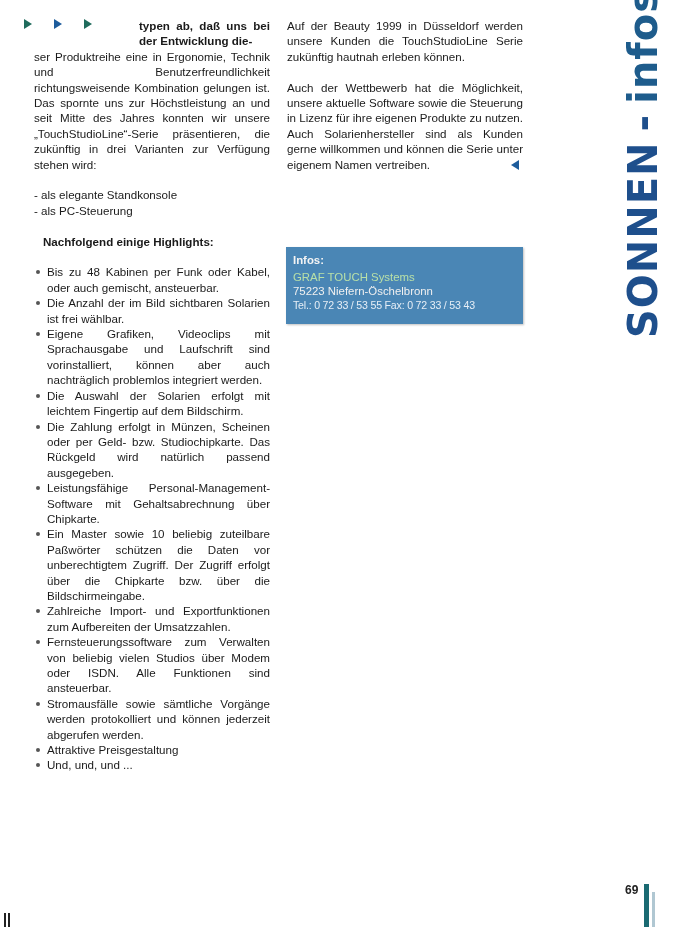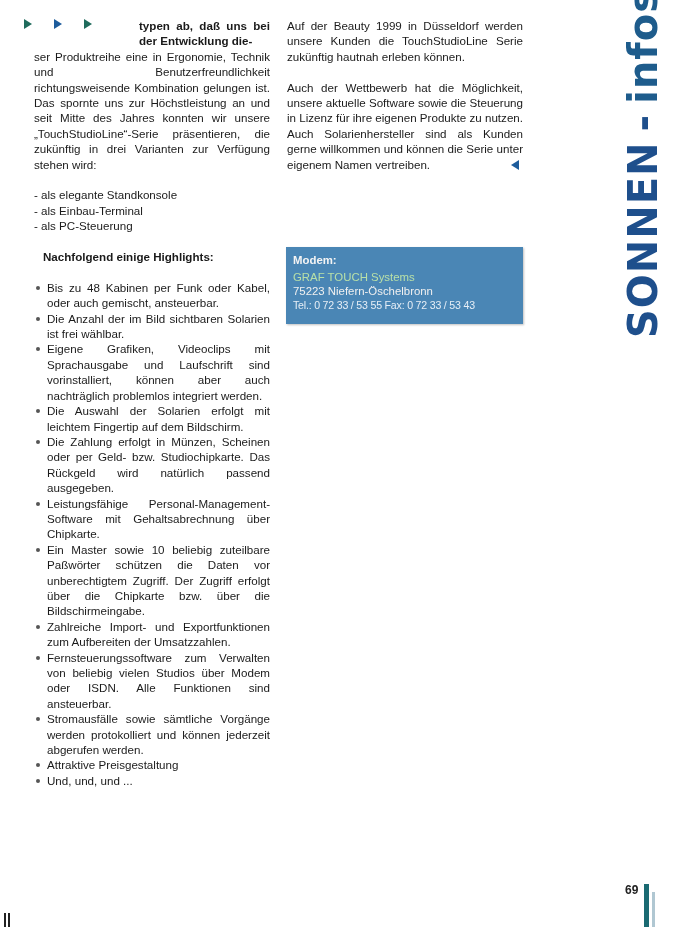--- a/index.html
+++ b/index.html
@@ -43,21 +43,20 @@
   <span class="tri blue"></span>
   <span class="tri"></span>
 </div>
 
 <div class="col col-left">
   <p class="intro intro-first">typen ab, daß uns bei der Entwicklung die-</p>
   <p class="intro">ser Produktreihe eine in Ergonomie, Technik und Benutzerfreundlichkeit richtungsweisende Kombination gelungen ist. Das spornte uns zur Höchstleistung an und seit Mitte des Jahres konnten wir unsere „TouchStudioLine“-Serie präsentieren, die zukünftig in drei Varianten zur Verfügung stehen wird:</p>
   <div class="gap"></div>
   <div class="variants">
     <div>- als elegante Standkonsole</div>
-    <div>- als Einbau-Terminal</div>
     <div>- als PC-Steuerung</div>
   </div>
   <div class="gap"></div>
   <p class="highlights-title">Nachfolgend einige Highlights:</p>
   <div class="gap"></div>
   <ul class="bullets">
     <li>Bis zu 48 Kabinen per Funk oder Kabel, oder auch gemischt, ansteuerbar.</li>
     <li>Die Anzahl der im Bild sichtbaren Solarien ist frei wählbar.</li>
     <li>Eigene Grafiken, Videoclips mit Sprachausgabe und Laufschrift sind vorinstalliert, können aber auch nachträglich problemlos integriert werden.</li>
     <li>Die Auswahl der Solarien erfolgt mit leichtem Fingertip auf dem Bildschirm.</li>
@@ -72,21 +71,21 @@
   </ul>
 </div>
 
 <div class="col col-mid">
   <p>Auf der Beauty 1999 in Düsseldorf werden unsere Kunden die TouchStudioLine Serie zukünftig hautnah erleben können.</p>
   <div class="gap"></div>
   <p><span>Auch der Wettbewerb hat die Möglichkeit, unsere aktuelle Software sowie die Steuerung in Lizenz für ihre eigenen Produkte zu nutzen. Auch Solarienhersteller sind als Kunden gerne willkommen und können die Serie unter eigenem Namen vertreiben.</span><span class="end-mark"></span></p>
 </div>
 
 <div class="infobox">
-  <div class="title">Modem:</div>
+  <div class="title">Infos:</div>
   <div class="company">GRAF TOUCH Systems</div>
   <div class="addr">75223 Niefern-Öschelbronn</div>
   <div class="phone">Tel.: 0 72 33 / 53 55  Fax: 0 72 33 / 53 43</div>
 </div>
 
 <div class="vtitle">
   <span class="sonnen">SONNEN</span><span class="dash">-</span><span class="infos">infos</span>
 </div>
 
 <div class="pagenum">69</div>

